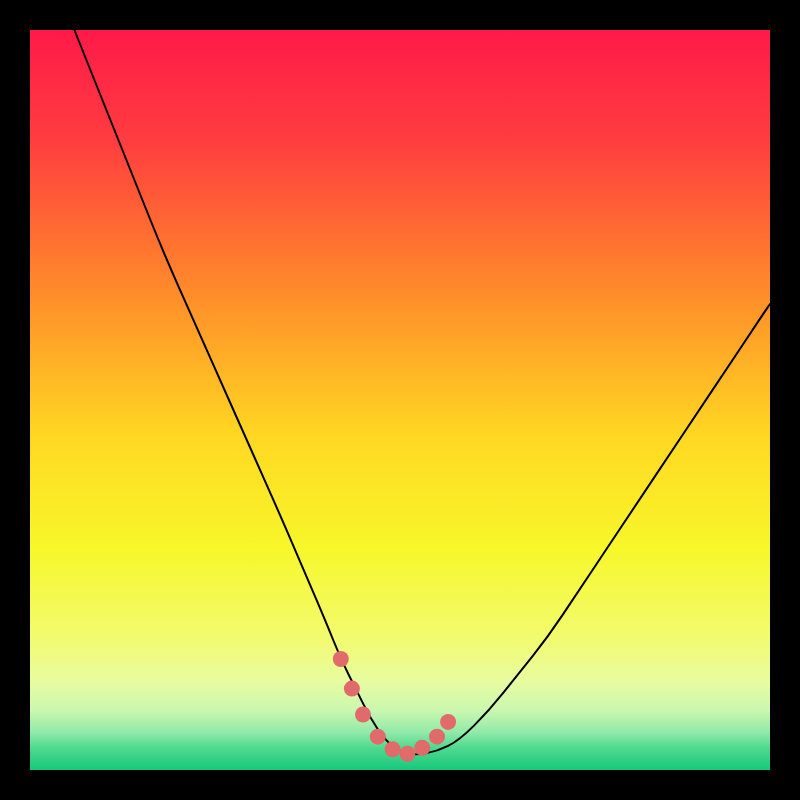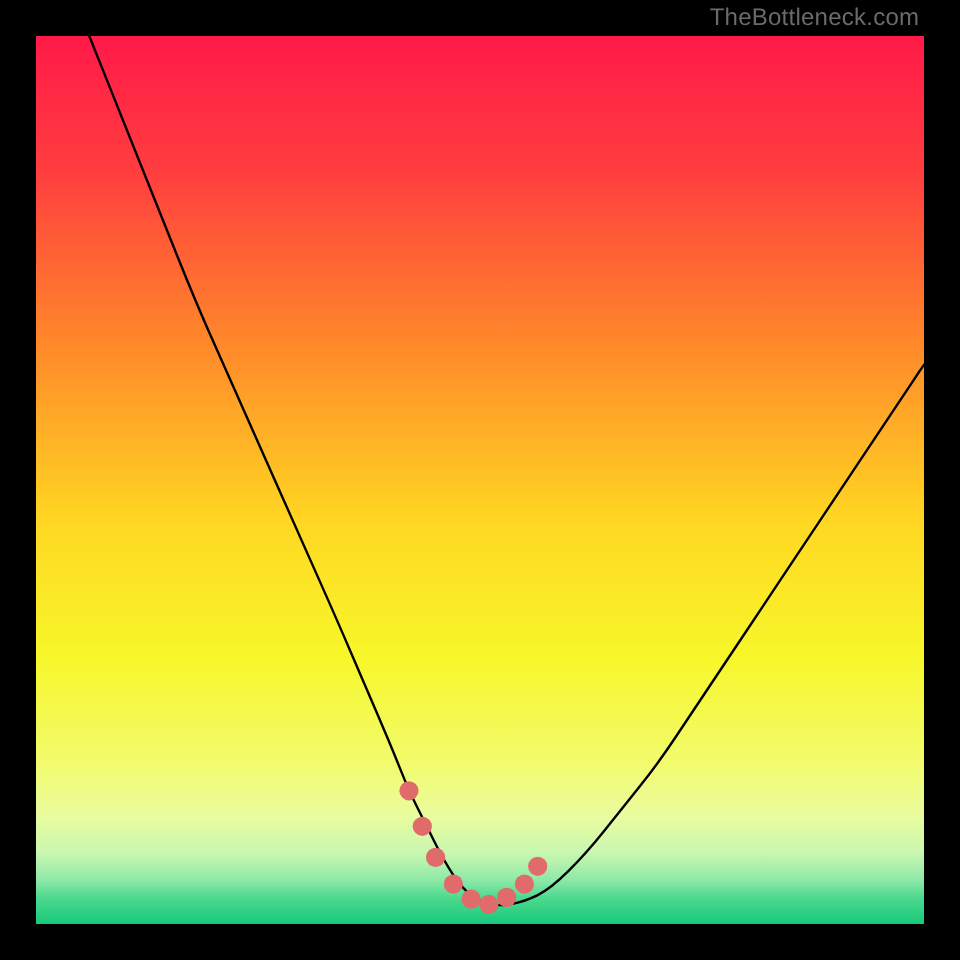--- a/index.html
+++ b/index.html
@@ -85,14 +85,13 @@
           <circle cx="347.79999999999995" cy="706.7" r="8" fill="#e16a6a"></circle>
           <circle cx="362.59999999999997" cy="719.28" r="8" fill="#e16a6a"></circle>
           <circle cx="377.40000000000003" cy="723.72" r="8" fill="#e16a6a"></circle>
           <circle cx="392.20000000000005" cy="717.8" r="8" fill="#e16a6a"></circle>
           <circle cx="407.00000000000006" cy="706.7" r="8" fill="#e16a6a"></circle>
           <circle cx="418.09999999999997" cy="691.9" r="8" fill="#e16a6a"></circle>
         </g>
     </svg>
   </div>
 
-  <div class="watermark">TheBottleneck.com</div>
 </div>
 
 </body></html>

